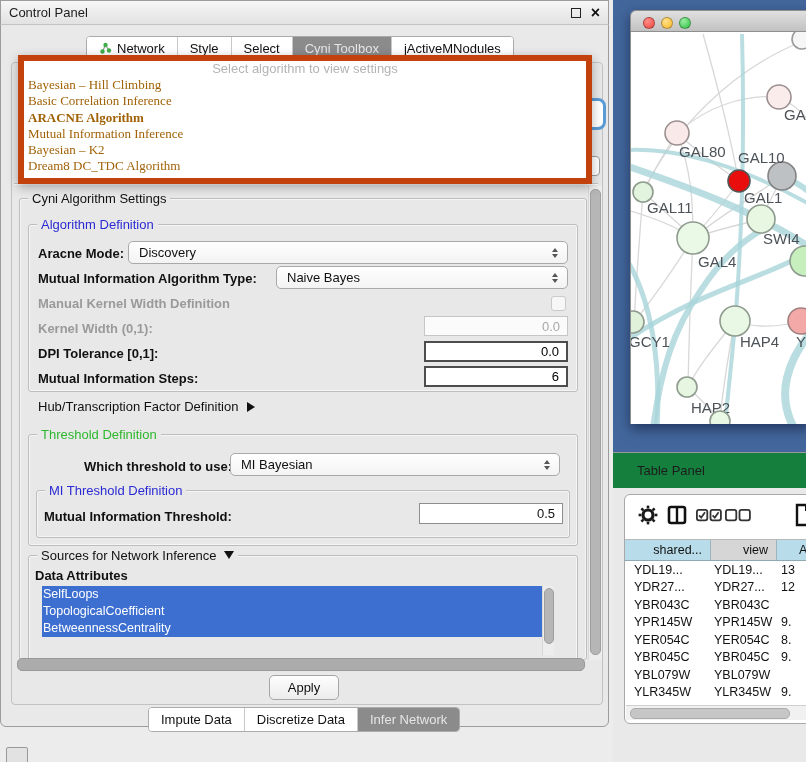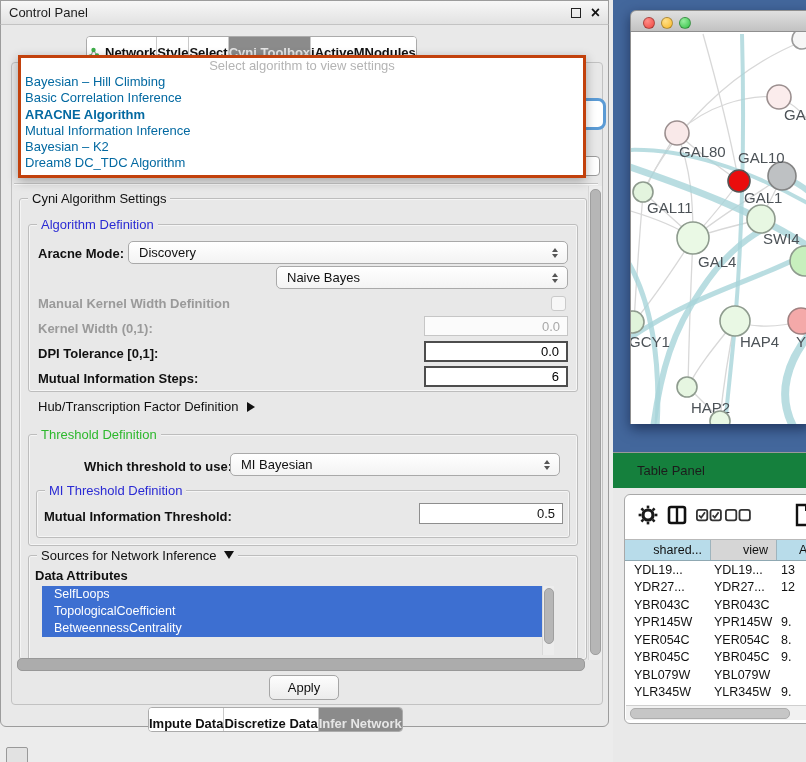--- a/index.html
+++ b/index.html
@@ -18,34 +18,34 @@
   .cp-titlebar{left:0;top:8;width:607px;height:23px;
     background:linear-gradient(#f7f7f7,#e2e2e2);
     border:1px solid #9c9c9c;border-bottom:1px solid #c3c3c3;
     display:flex;align-items:center;}
   .cp-title{margin-left:8px;font-size:13px;color:#1c1c1c;}
   .float-box{position:absolute;right:27px;top:7px;width:8px;height:8px;border:1.5px solid #222;}
   .close-x{position:absolute;right:8px;top:1px;font-size:16px;font-weight:900;color:#111;line-height:21px;}
 
   
   .seg-bar{display:flex;height:23px;background:#fff;border:1px solid #ababab;border-radius:4px;overflow:hidden;}
-  .seg{display:flex;align-items:flex-end;padding:0 0;font-size:13px;color:#111;border-right:1px solid #c9c9c9;background:#fff;cursor:default;font-weight:bold;}
+  .seg{display:flex;align-items:center;padding:0 12px;font-size:13px;color:#111;border-right:1px solid #c9c9c9;background:#fff;cursor:default;}
   .seg:last-child{border-right:none;}
   .seg.sel{background:#8b8b8b;color:#e6e6e6;}
   .seg .net-ico{margin-right:5px;}
 
   
   .inner-box{left:11px;top:62px;width:590px;height:641px;background:#e8e8e8;
     border:1px solid #c2c2c2;border-radius:4px;}
 
   
   .algo-popup{left:18px;top:55px;width:562px;height:117px;background:#fff;
-    border:3px solid #c2410c;box-shadow:0 3px 10px rgba(0,0,0,.3);z-index:50;}
+    border:6px solid #c2410c;box-shadow:0 3px 10px rgba(0,0,0,.3);z-index:50;}
   .algo-ph{height:16px;line-height:16px;text-align:center;color:#b4b4b4;font-size:13px;}
-  .algo-item{height:16.3px;line-height:16.3px;padding-left:4px;font-size:13px;color:#0369a1;white-space:nowrap;}
+  .algo-item{height:16.3px;line-height:16.3px;padding-left:4px;font-size:13px;color:#a16207;white-space:nowrap;font-family:Liberation Serif, serif;}
 
   
   .frag-combo{left:570px;top:98px;width:30px;height:26px;border:3px solid #5b9bd5;border-radius:8px;background:#fff;z-index:5;}
   .frag-field{left:560px;top:156px;width:38px;height:18px;border:1px solid #9c9c9c;border-radius:4px;background:#fff;z-index:5;}
   .etch-line{left:14px;top:183px;width:584px;height:1px;background:#c6c6c6;border-bottom:1px solid #fafafa;z-index:6;}
 
   
   .grp{border:1px solid #bdbdbd;border-radius:3px;box-shadow:inset 0 0 0 1px rgba(255,255,255,.55);}
   .grp-title{position:absolute;top:-8px;left:8px;background:#e8e8e8;padding:0 4px;font-size:13px;white-space:nowrap;}
   .t-blue{color:#2a2ad4;}
@@ -63,21 +63,21 @@
     display:flex;align-items:center;justify-content:flex-end;padding:0 7px;box-sizing:border-box;}
   .field.dis{border-color:#c6c6c6;background:#fbfbfb;color:#a8a8a8;}
   .field.strong{border:2px solid #4d4d4d;color:#000;}
 
   .chk-dis{position:absolute;width:13px;height:13px;border:1px solid #cacaca;border-radius:3px;background:#f7f7f7;}
 
   .tri-right{display:inline-block;width:0;height:0;border-top:5.5px solid transparent;border-bottom:5.5px solid transparent;border-left:8px solid #111;margin-left:9px;vertical-align:-1px;}
   .tri-down{display:inline-block;width:0;height:0;border-left:5.5px solid transparent;border-right:5.5px solid transparent;border-top:8px solid #111;margin-left:7px;vertical-align:1px;}
 
   .attr-list{left:42px;top:586px;width:512px;height:69px;overflow:hidden;}
-  .attr-item{height:17px;line-height:17px;background:#3d6fd1;color:#fff;font-size:12.5px;padding-left:12px;}
+  .attr-item{height:17px;line-height:17px;background:#3d6fd1;color:#fff;font-size:12.5px;padding-left:1px;}
   .vscroll-track{background:#ededed;border-left:1px solid #d8d8d8;}
   .scroll-thumb{background:#b6b6b6;border:1px solid #9f9f9f;border-radius:5px;}
 
   .apply-btn{left:269px;top:675px;width:68px;height:23px;background:linear-gradient(#fdfdfd,#ececec);
     border:1px solid #a6a6a6;border-radius:5px;font-size:13px;display:flex;align-items:center;justify-content:center;}
 
   
   .desktop{left:613px;top:0;width:193px;height:452px;background:#43679c;}
   .net-window{left:630px;top:10px;width:180px;height:414px;box-shadow:0 5px 12px rgba(5,15,45,.55);}
   .net-titlebar{left:0;top:0;width:180px;height:22px;background:linear-gradient(#e0e0e0,#c2c2c2);
@@ -164,20 +164,21 @@
     <span class="grp-title t-blue">Algorithm Definition</span>
   </div>
   <span class="lbl bold" style="left:38px;top:246px;">Aracne Mode:</span>
   <div class="combo" style="left:128px;top:241px;width:440px;">
     <span>Discovery</span>
     <span class="spin">
         <span class="tri-up"></span>
         <span class="tri-dn"></span>
       </span>
   </div>
+  <span class="lbl bold" style="left:38px;top:271px;">Mutual Information Algorithm Type:</span>
   <div class="combo" style="left:276px;top:266px;width:292px;">
     <span>Naive Bayes</span>
     <span class="spin">
         <span class="tri-up"></span>
         <span class="tri-dn"></span>
       </span>
   </div>
   <span class="lbl bold gray" style="left:38px;top:296px;">Manual Kernel Width Definition</span>
   <span class="chk-dis" style="left:551px;top:296px;"></span>
   <span class="lbl bold gray" style="left:38px;top:321px;">Kernel Width (0,1):</span>

